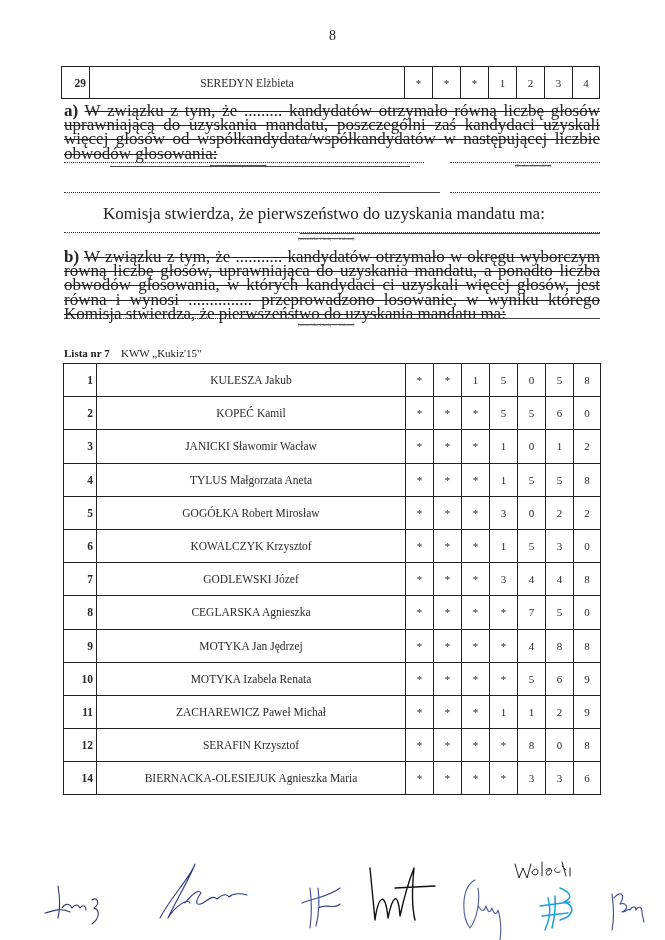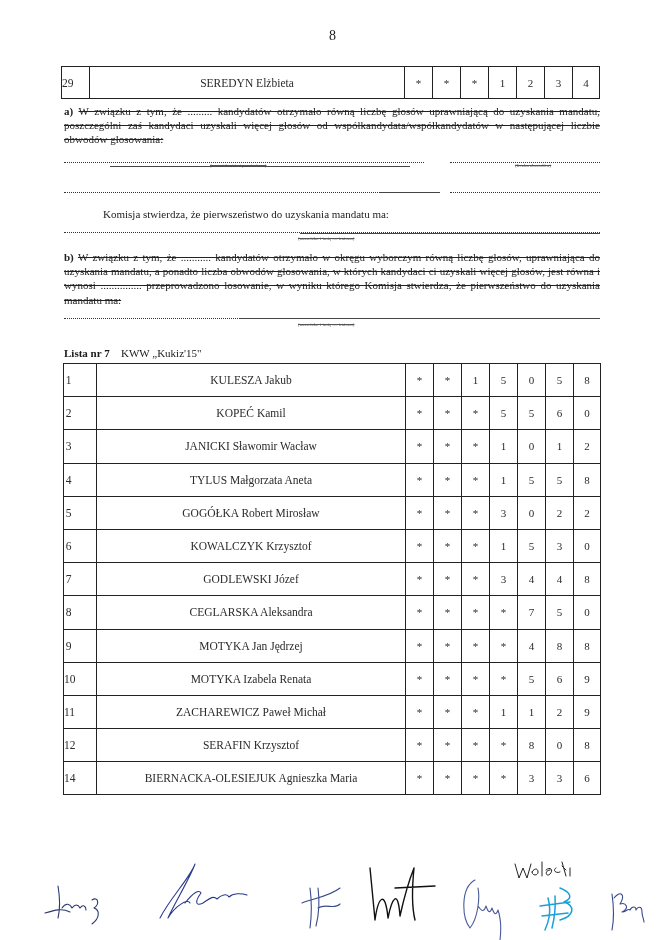--- a/index.html
+++ b/index.html
@@ -3,30 +3,30 @@
 <meta charset="utf-8">
 <style>
   html, body { margin: 0; padding: 0; background: #fff; }
   body { width: 665px; height: 940px; position: relative; overflow: hidden;
          font-family: "Liberation Serif", serif; color: #1a1a1a; }
   .page-num { position: absolute; top: 28px; left: 0; width: 665px; text-align: center; font-size: 14px; }
 
   table.tbl { position: absolute; border-collapse: collapse; table-layout: fixed; }
   table.tbl td { border: 1.3px solid #222; text-align: center; vertical-align: middle;
                  font-size: 11.5px; padding: 0; color: #2a2a2a; }
-  table.tbl td.num { padding-right: 23px; }
+  table.tbl td.num { text-align: right; padding-right: 3px; font-weight: bold; }
   table.tbl td.cell { font-size: 11px; }
 
   #top-table { left: 61px; top: 66px; width: 538px; }
   #top-table td { height: 31px; }
 
   #bottom-table { left: 63px; top: 363px; width: 537px; }
   #bottom-table td { height: 32.2px; }
 
-  .para { position: absolute; left: 64px; width: 536px; font-size: 11px; line-height: 14.2px;
+  .para { position: absolute; left: 64px; width: 536px; font-size: 17px; line-height: 14.2px;
           text-align: justify; color: #222; }
   .strike { text-decoration: line-through; text-decoration-thickness: 1px; }
   .dots { position: absolute; height: 0; border-top: 1px dotted #333; }
   .solid { position: absolute; height: 0; border-top: 1px solid #444; }
   .caption { position: absolute; font-size: 5px; color: #555; text-decoration: line-through; white-space: nowrap; }
 
   .list-header { position: absolute; top: 347px; left: 64px; font-size: 11px; }
   .list-header .lbl { font-weight: bold; }
   .list-header .party { position: absolute; left: 57px; white-space: nowrap; font-weight: normal; }
 
@@ -183,21 +183,21 @@
         <td class="cell">*</td>
         <td class="cell">*</td>
         <td class="cell">*</td>
         <td class="cell">3</td>
         <td class="cell">4</td>
         <td class="cell">4</td>
         <td class="cell">8</td>
       </tr>
       <tr>
         <td class="num">8</td>
-        <td>CEGLARSKA Aleksandra</td>
+        <td>CEGLARSKA Agnieszka</td>
         <td class="cell">*</td>
         <td class="cell">*</td>
         <td class="cell">*</td>
         <td class="cell">*</td>
         <td class="cell">7</td>
         <td class="cell">5</td>
         <td class="cell">0</td>
       </tr>
       <tr>
         <td class="num">9</td>

